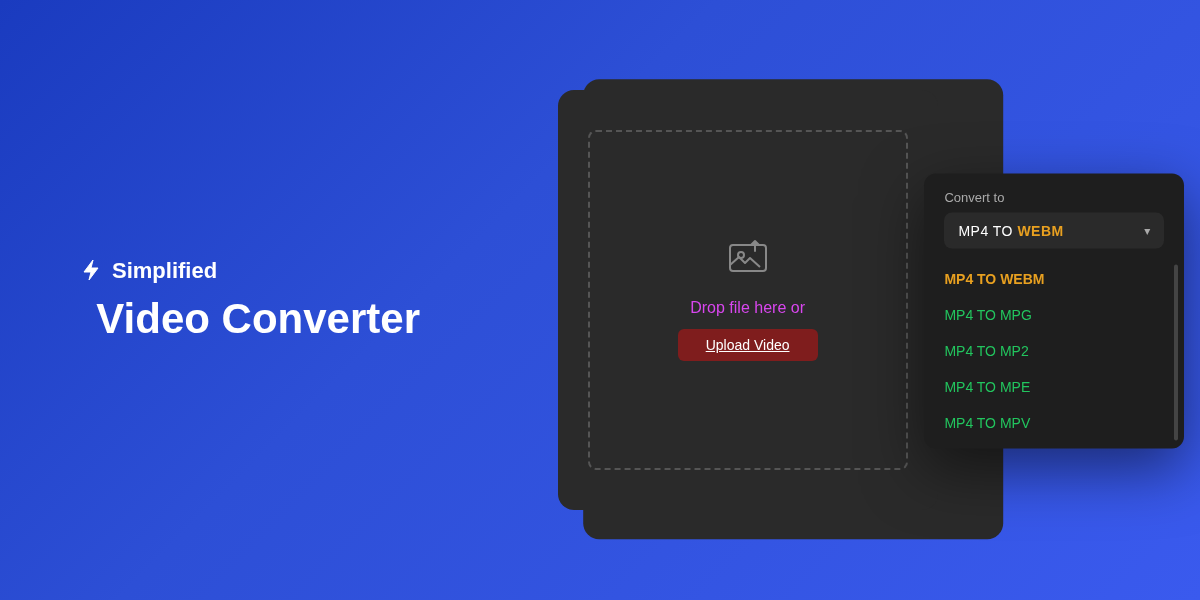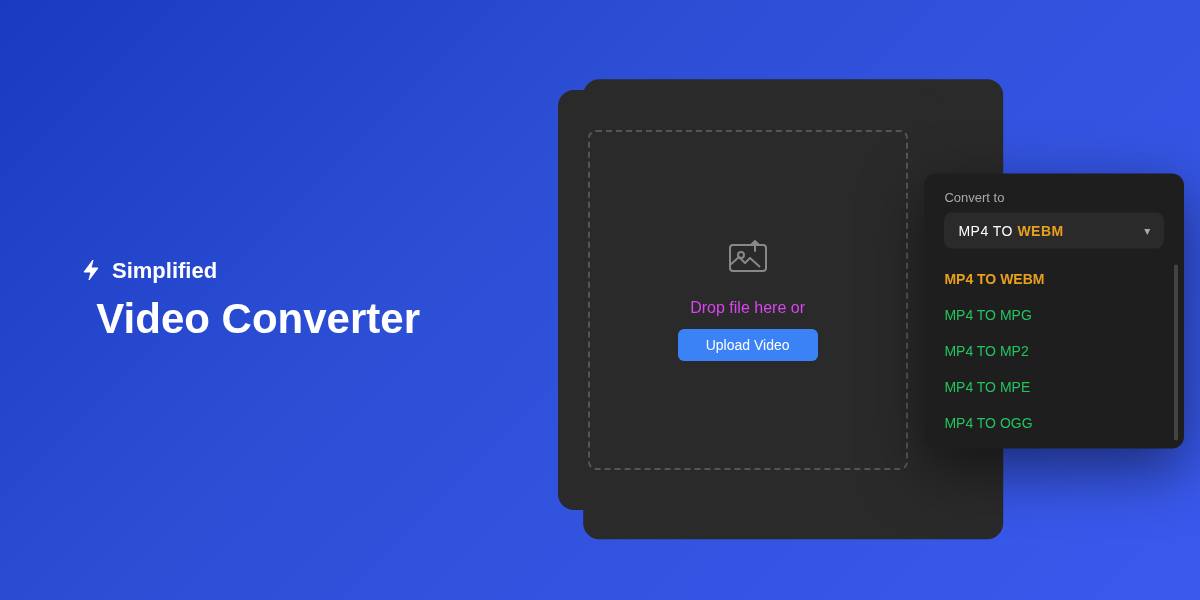--- a/index.html
+++ b/index.html
@@ -104,28 +104,29 @@
       margin-bottom: 4px;
     }
 
     .upload-text {
       color: #d946ef;
       font-size: 16px;
       font-weight: 400;
     }
 
     .upload-btn {
-      background: #3b82f6;
+      background: #7f1d1d;
       color: white;
       border: none;
       border-radius: 6px;
       padding: 8px 28px;
       font-size: 14px;
       font-weight: 500;
       cursor: pointer;
+      text-decoration: underline;
     }
 
     
     .dropdown-panel {
       position: absolute;
       width: 260px;
       background: #1e1e1e;
       border-radius: 12px;
       top: 50%;
       left: 68%;
@@ -243,17 +244,17 @@
           MP4 TO <span class="highlight">WEBM</span>
         </span>
         <span class="chevron-down">▾</span>
       </div>
     </div>
     <div class="dropdown-list">
       <div class="dropdown-item active">MP4 TO WEBM</div>
       <div class="dropdown-item">MP4 TO MPG</div>
       <div class="dropdown-item">MP4 TO MP2</div>
       <div class="dropdown-item">MP4 TO MPE</div>
-      <div class="dropdown-item">MP4 TO OGG</div>
+      <div class="dropdown-item">MP4 TO MPV</div>
     </div>
   </div>
 
 </div>
 
 </body></html>

